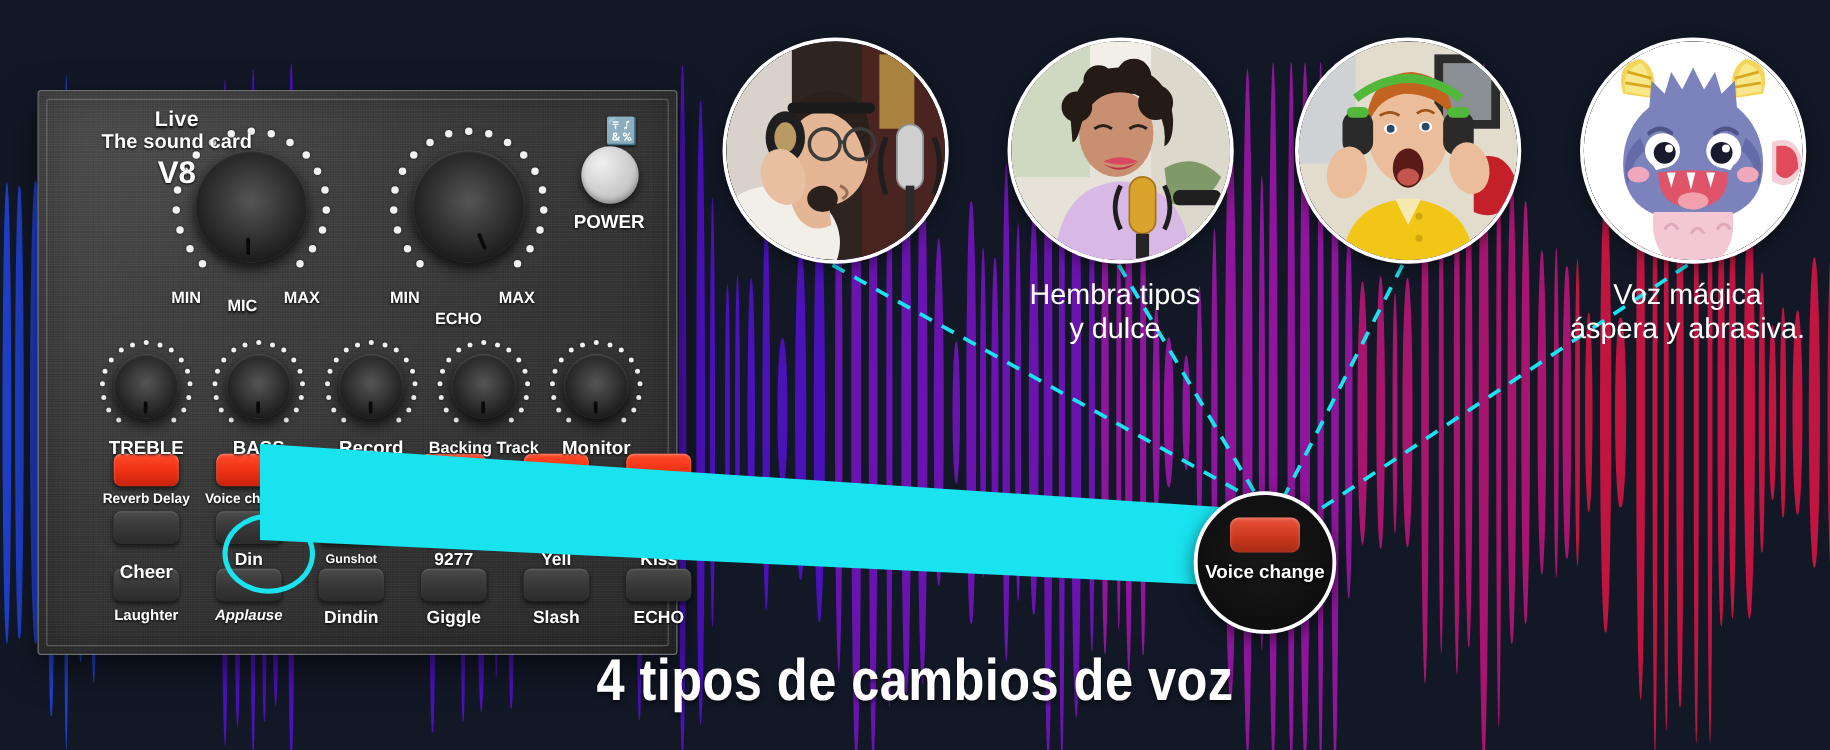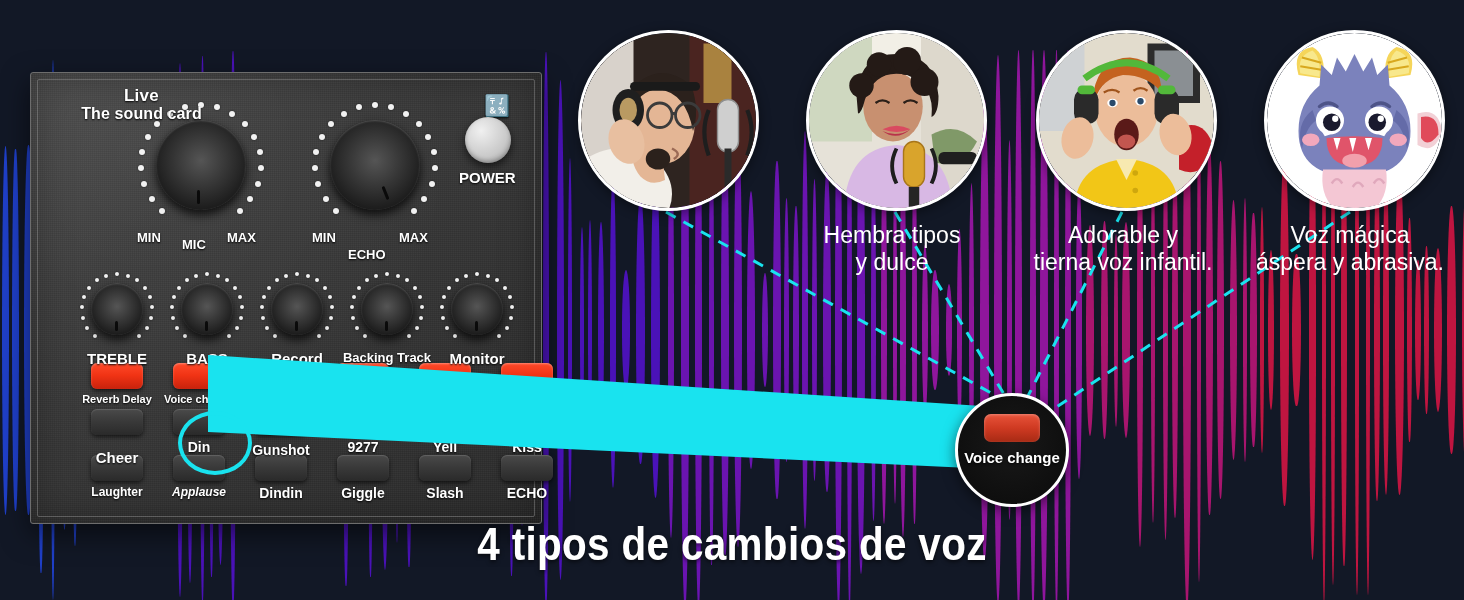--- a/index.html
+++ b/index.html
@@ -258,20 +258,21 @@
       <div class="wbar" style="left: 1447.44px; width: 8.45353px; height: 248.884px; bottom: 145.558px; background: rgb(191, 21, 64);"></div>
       <div class="wbar" style="left: 1462.25px; width: 7.69974px; height: 277.387px; bottom: 131.306px; background: rgb(191, 21, 64);"></div>
     </div>
 
   <div class="device">
     <div class="dev-inner"></div>
 
     <div class="brand">
       <div class="l1">Live</div>
       <div class="l2">The sound card</div>
+      <div class="l3">V8</div>
     </div>
 
     <div class="knob-wrap" id="knob-mic" style="left:106px;top:28px;width:128px;height:128px;">
       <div class="dots">
           <div class="dot" style="width: 6px; height: 6px; left: 22.4327px; top: 106.963px;"></div>
           <div class="dot" style="width: 6px; height: 6px; left: 11.5195px; top: 94.9364px;"></div>
           <div class="dot" style="width: 6px; height: 6px; left: 4.23111px; top: 80.424px;"></div>
           <div class="dot" style="width: 6px; height: 6px; left: 1.10151px; top: 64.4887px;"></div>
           <div class="dot" style="width: 6px; height: 6px; left: 2.35997px; top: 48.2978px;"></div>
           <div class="dot" style="width: 6px; height: 6px; left: 7.91429px; top: 33.0374px;"></div>
@@ -471,21 +472,21 @@
         <div class="rbtn" style="left: 388px; top: 290px;"></div>
         <div class="rbtn" style="left: 470px; top: 290px;"></div>
       </div>
 
     <div id="pad-row1">
         <div class="dbtn" style="left: 60px; top: 336px;"></div>
         <div class="blabel" style="left: 38px; top: 376px; width: 96px; font-size: 15px;">Cheer</div>
         <div class="dbtn" style="left: 142px; top: 336px;"></div>
         <div class="blabel" style="left: 120px; top: 366px; width: 96px; font-size: 14px;">Din</div>
         <div class="dbtn" style="left: 224px; top: 336px;"></div>
-        <div class="blabel" style="left: 202px; top: 369px; width: 96px; font-size: 14px; text-align: center;">Gunshot</div>
+        <div class="blabel" style="left: 202px; top: 369px; width: 96px; font-size: 10px; text-align: center;">Gunshot</div>
         <div class="dbtn" style="left: 306px; top: 336px;"></div>
         <div class="blabel" style="left: 284px; top: 366px; width: 96px; font-size: 14px;">9277</div>
         <div class="dbtn" style="left: 388px; top: 336px;"></div>
         <div class="blabel" style="left: 366px; top: 366px; width: 96px; font-size: 14px;">Yell</div>
         <div class="dbtn" style="left: 470px; top: 336px;"></div>
         <div class="blabel" style="left: 448px; top: 366px; width: 96px; font-size: 14px;">Kiss</div>
       </div>
     <div id="pad-row2">
         <div class="dbtn" style="left: 60px; top: 382px;"></div>
         <div class="blabel" style="left: 38px; top: 412px; width: 96px; font-size: 12px;">Laughter</div>
@@ -661,19 +662,17 @@
         <path d="M34 60 L38 60 L40 67 L42 60 L47 60 L49 68 L51 60 L56 60 L58 67 L60 60 L66 60 Z" fill="#fff"></path>
         <path d="M33 59 L30 54 L36 58 Z" fill="#fff"></path>
         <path d="M67 59 L70 54 L64 58 Z" fill="#fff"></path>
         <ellipse cx="50" cy="73" rx="7" ry="4" fill="#f2a0ac"></ellipse>
       </g>
     </svg>
   </div>
 
   <div class="cap" style="left:792px;top:222px;width:200px;">Hembra tipos
 y dulce</div>
-  <div class="cap" style="left:1016px;top:222px;width:214px;">Adorable y
-tierna voz infantil.</div>
   <div class="cap" style="left:1242px;top:222px;width:216px;">Voz mágica
 áspera y abrasiva.</div>
 
   <div class="headline">4 tipos de cambios de voz</div>
 </div>
 
 </body></html>

